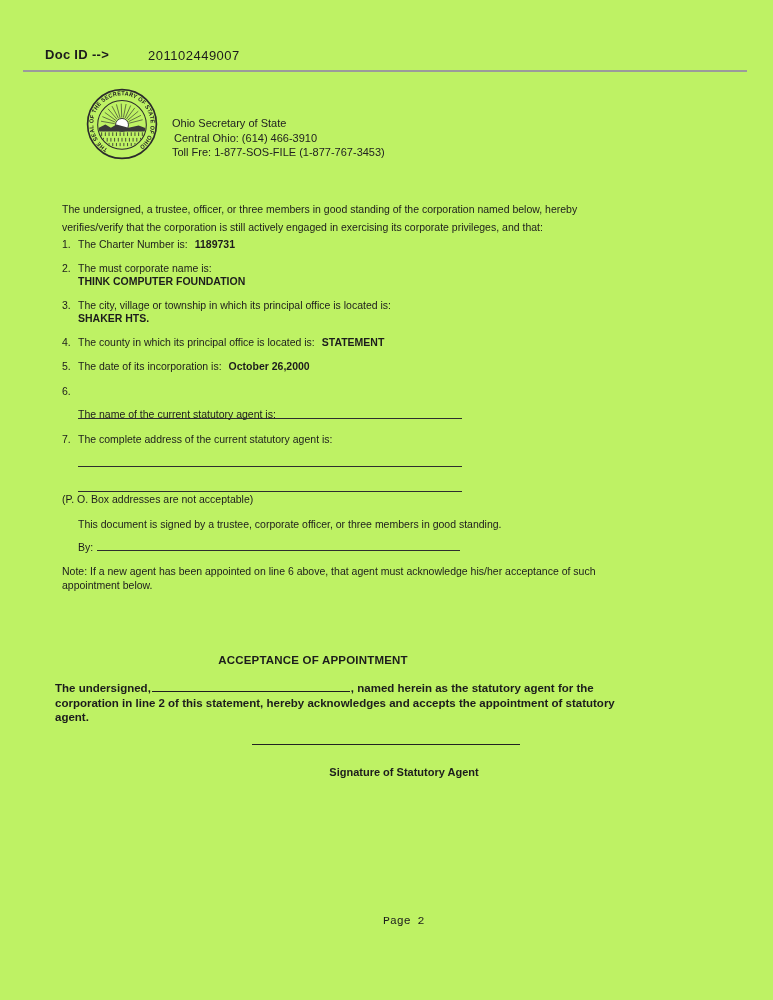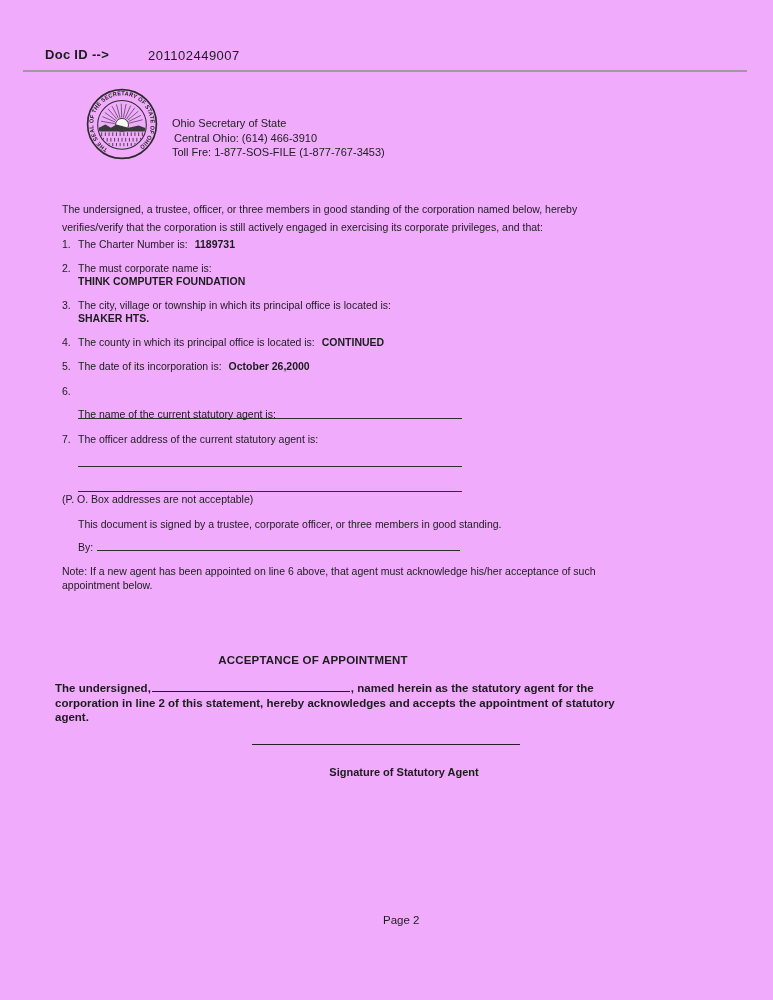--- a/index.html
+++ b/index.html
@@ -1,18 +1,18 @@
 <!DOCTYPE html>
 <html><head>
 <meta charset="utf-8">
 <style>
   html,body{margin:0;padding:0;background:#e8e8e8;}
   .page{
     position:relative;width:773px;height:1000px;margin:0 auto;
-    background:#f0abfc;color:#1c1c1c;
+    background:#bef264;color:#1c1c1c;
     font-family:"Liberation Sans", sans-serif;
     overflow:hidden;
   }
   .abs{position:absolute;}
   .docid-label{left:45px;top:47px;font-size:13px;font-weight:bold;letter-spacing:.3px;}
   .docid-value{left:148px;top:48px;font-size:13px;letter-spacing:.5px;}
   .rule{left:23px;top:70px;width:724px;height:2px;background:#9b9b9b;}
   .seal{left:84px;top:87px;width:76px;height:74px;}
   .contact{left:172px;top:101px;font-size:11px;line-height:14.5px;color:#222;margin-top:15px;}
   .contact .l2{padding-left:2px;}
@@ -27,21 +27,21 @@
   .pobox{left:62px;top:493px;font-size:10.5px;}
   .signed{left:78px;top:518px;font-size:10.5px;}
   .byline{left:78px;top:541px;font-size:10.5px;}
   .byblank{display:inline-block;width:363px;height:9px;border-bottom:1.4px solid #2e2e2e;margin-left:4px;}
   .note{left:62px;top:565px;width:534px;font-size:10.5px;line-height:13.5px;}
   .acc-head{left:63px;top:654px;width:500px;text-align:center;font-size:11.5px;font-weight:bold;letter-spacing:.2px;}
   .acc-para{left:55px;top:681px;width:592px;font-size:11.5px;font-weight:bold;line-height:14.6px;}
   .accblank{display:inline-block;width:198px;height:9px;border-bottom:1.6px solid #1e1e1e;margin:0 1px;}
   .sigline{left:252px;top:744px;width:268px;border-bottom:1.6px solid #222;height:0;}
   .siglabel{left:259px;top:749px;width:290px;text-align:center;font-size:11px;font-weight:bold;margin-top:17px;}
-  .pagenum{left:383px;top:914px;font-size:11.5px;}
+  .pagenum{left:383px;top:914px;font-size:11.5px;font-family:Liberation Mono, monospace;}
 </style>
 </head>
 <body>
 
 <div class="page">
 
   <div class="abs docid-label">Doc ID --&gt;</div>
   <div class="abs docid-value">201102449007</div>
   <div class="abs rule"></div>
 
@@ -128,34 +128,34 @@
   <div class="num" style="top:262px">2.</div>
   <div class="itxt" style="top:262px">The must corporate name is:</div>
   <div class="itxt bval" style="top:275px">THINK COMPUTER FOUNDATION</div>
 
   <div class="num" style="top:299px">3.</div>
   <div class="itxt" style="top:299px">The city, village or township in which its principal office is located is:</div>
   <div class="itxt bval" style="top:312px">SHAKER HTS.</div>
 
   <div class="num" style="top:336px">4.</div>
   <div class="itxt" style="top:336px">
-    <span>The county in which its principal office is located is:</span><span class="val">CONTINUED</span>
+    <span>The county in which its principal office is located is:</span><span class="val">STATEMENT</span>
   </div>
 
   <div class="num" style="top:360px">5.</div>
   <div class="itxt" style="top:360px">
     <span>The date of its incorporation is:</span><span class="val">October 26,2000</span>
   </div>
 
   <div class="num" style="top:385px">6.</div>
   <div class="itxt" style="top:408px">The name of the current statutory agent is:</div>
   <div class="uline" style="top:418px"></div>
 
   <div class="num" style="top:433px">7.</div>
-  <div class="itxt" style="top:433px">The officer address of the current statutory agent is:</div>
+  <div class="itxt" style="top:433px">The complete address of the current statutory agent is:</div>
   <div class="uline" style="top:466px"></div>
   <div class="uline" style="top:491px"></div>
 
   <div class="abs pobox">(P. O. Box addresses are not acceptable)</div>
 
   <div class="abs signed">This document is signed by a trustee, corporate officer, or three members in good standing.</div>
   <div class="abs byline">
     <span>By:</span><span class="byblank"></span>
   </div>
 

